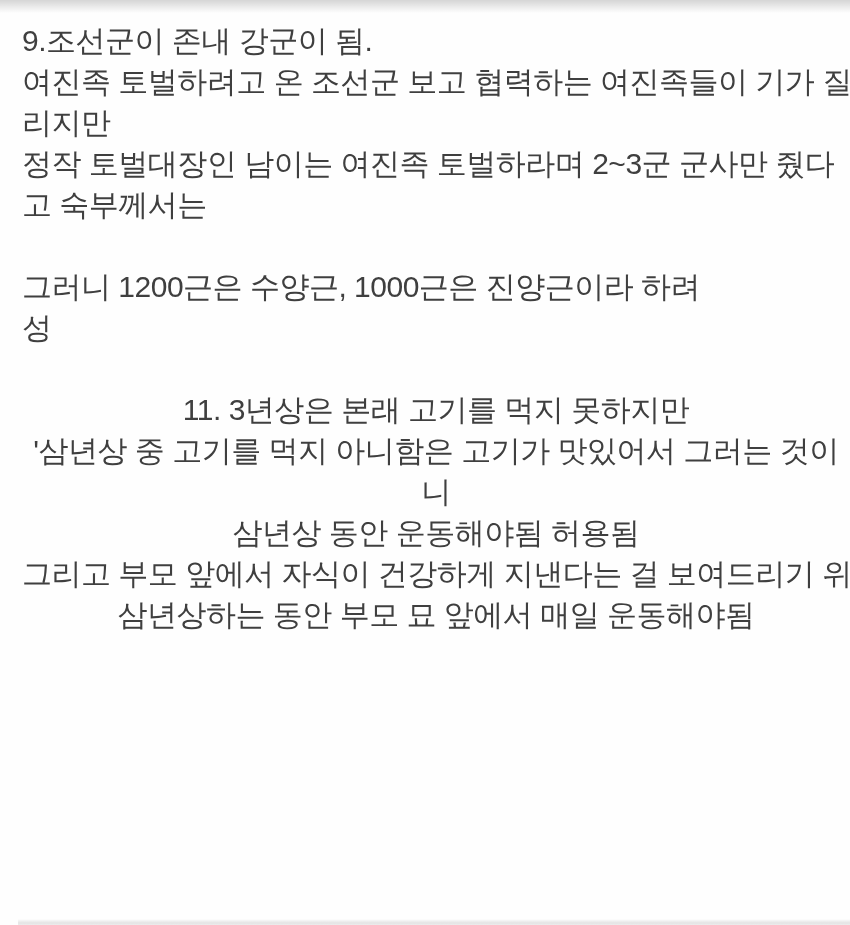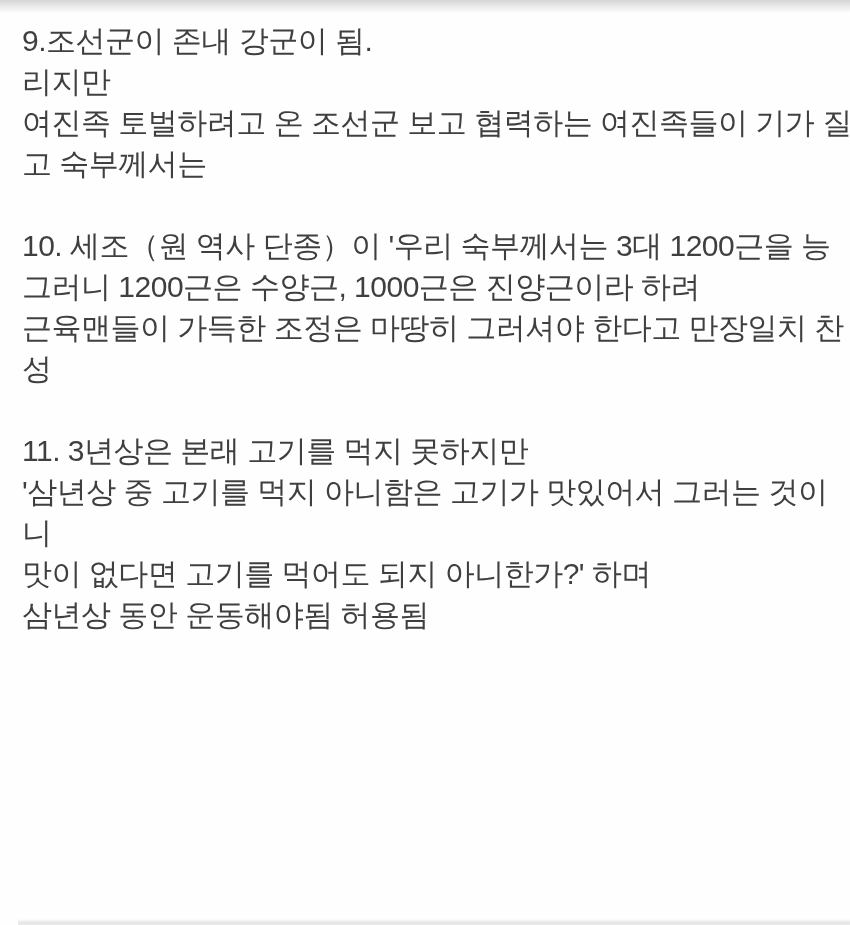--- a/index.html
+++ b/index.html
@@ -18,20 +18,21 @@
     position: absolute;
     top: 20px;
     left: 22px;
     right: 0;
   }
   .paragraph {
     margin: 0 0 41px 0;
   }
   .paragraph:last-child {
     margin-bottom: 0;
+    text-align: center;
   }
   .line {
     font-size: 30px;
     line-height: 41px;
     letter-spacing: -0.5px;
     white-space: nowrap;
     color: var(--text-color, #3f3f3f);
   }
   
   .top-shade {
@@ -55,32 +56,32 @@
   }
 </style>
 </head>
 <body>
 
 <div class="page">
   <div class="top-shade"></div>
   <div class="text-area">
       <div class="paragraph">
         <div class="line">9.조선군이 존내 강군이 됨.</div>
+        <div class="line">여진족 토벌하려고 온 조선군 보고 협력하는 여진족들이 기가 질</div>
         <div class="line">리지만</div>
-        <div class="line">여진족 토벌하려고 온 조선군 보고 협력하는 여진족들이 기가 질</div>
+        <div class="line">정작 토벌대장인 남이는 여진족 토벌하라며 2~3군 군사만 줬다</div>
         <div class="line">고 숙부께서는</div>
       </div>
       <div class="paragraph">
-        <div class="line">10. 세조（원 역사 단종）이 '우리 숙부께서는 3대 1200근을 능</div>
         <div class="line">그러니 1200근은 수양근, 1000근은 진양근이라 하려</div>
-        <div class="line">근육맨들이 가득한 조정은 마땅히 그러셔야 한다고 만장일치 찬</div>
         <div class="line">성</div>
       </div>
       <div class="paragraph">
         <div class="line">11. 3년상은 본래 고기를 먹지 못하지만</div>
         <div class="line">'삼년상 중 고기를 먹지 아니함은 고기가 맛있어서 그러는 것이</div>
         <div class="line">니</div>
-        <div class="line">맛이 없다면 고기를 먹어도 되지 아니한가?' 하며</div>
         <div class="line">삼년상 동안 운동해야됨 허용됨</div>
+        <div class="line">그리고 부모 앞에서 자식이 건강하게 지낸다는 걸 보여드리기 위</div>
+        <div class="line">삼년상하는 동안 부모 묘 앞에서 매일 운동해야됨</div>
       </div>
     </div>
   <div class="bottom-crop-band"></div>
 </div>
 
 </body></html>

